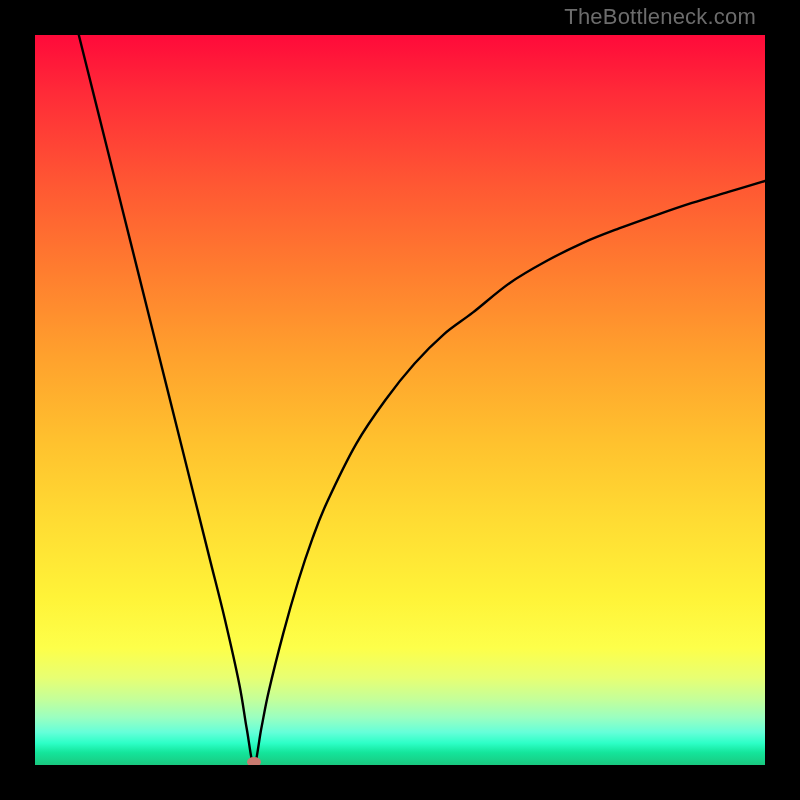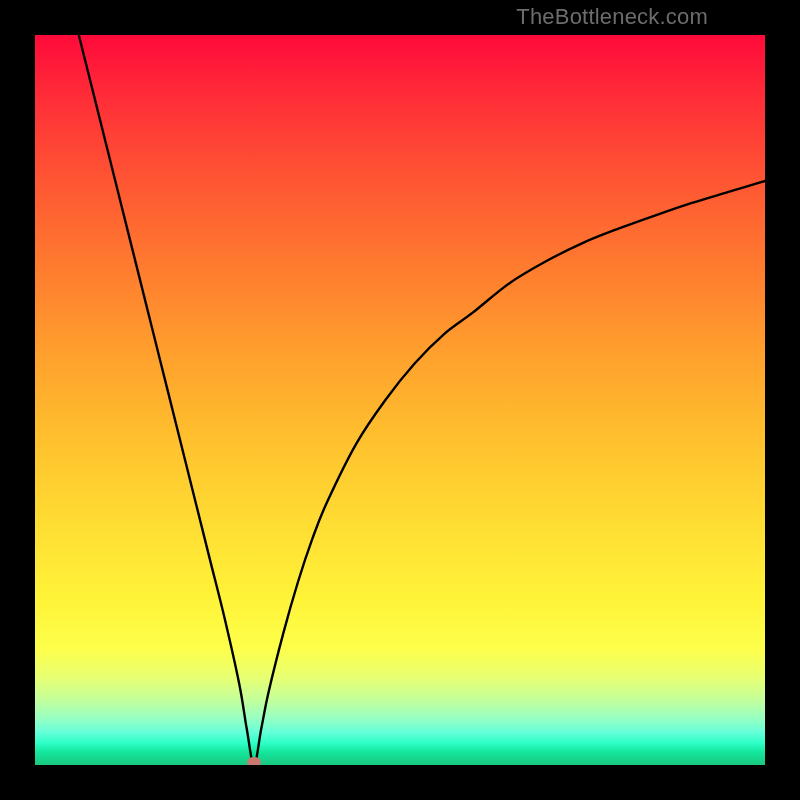--- a/index.html
+++ b/index.html
@@ -11,20 +11,21 @@
     overflow: hidden;
     font-family: Arial, Helvetica, sans-serif;
   }
   .frame {
     position: absolute;
     left: 0;
     top: 0;
     width: 716px;
     height: 800px;
     background: #000;
+    padding-left: 48px;
   }
   .plot-area {
     position: absolute;
     left: 35px;
     top: 35px;
     width: 730px;
     height: 730px;
     overflow: hidden;
   }
   .gradient-bg {

